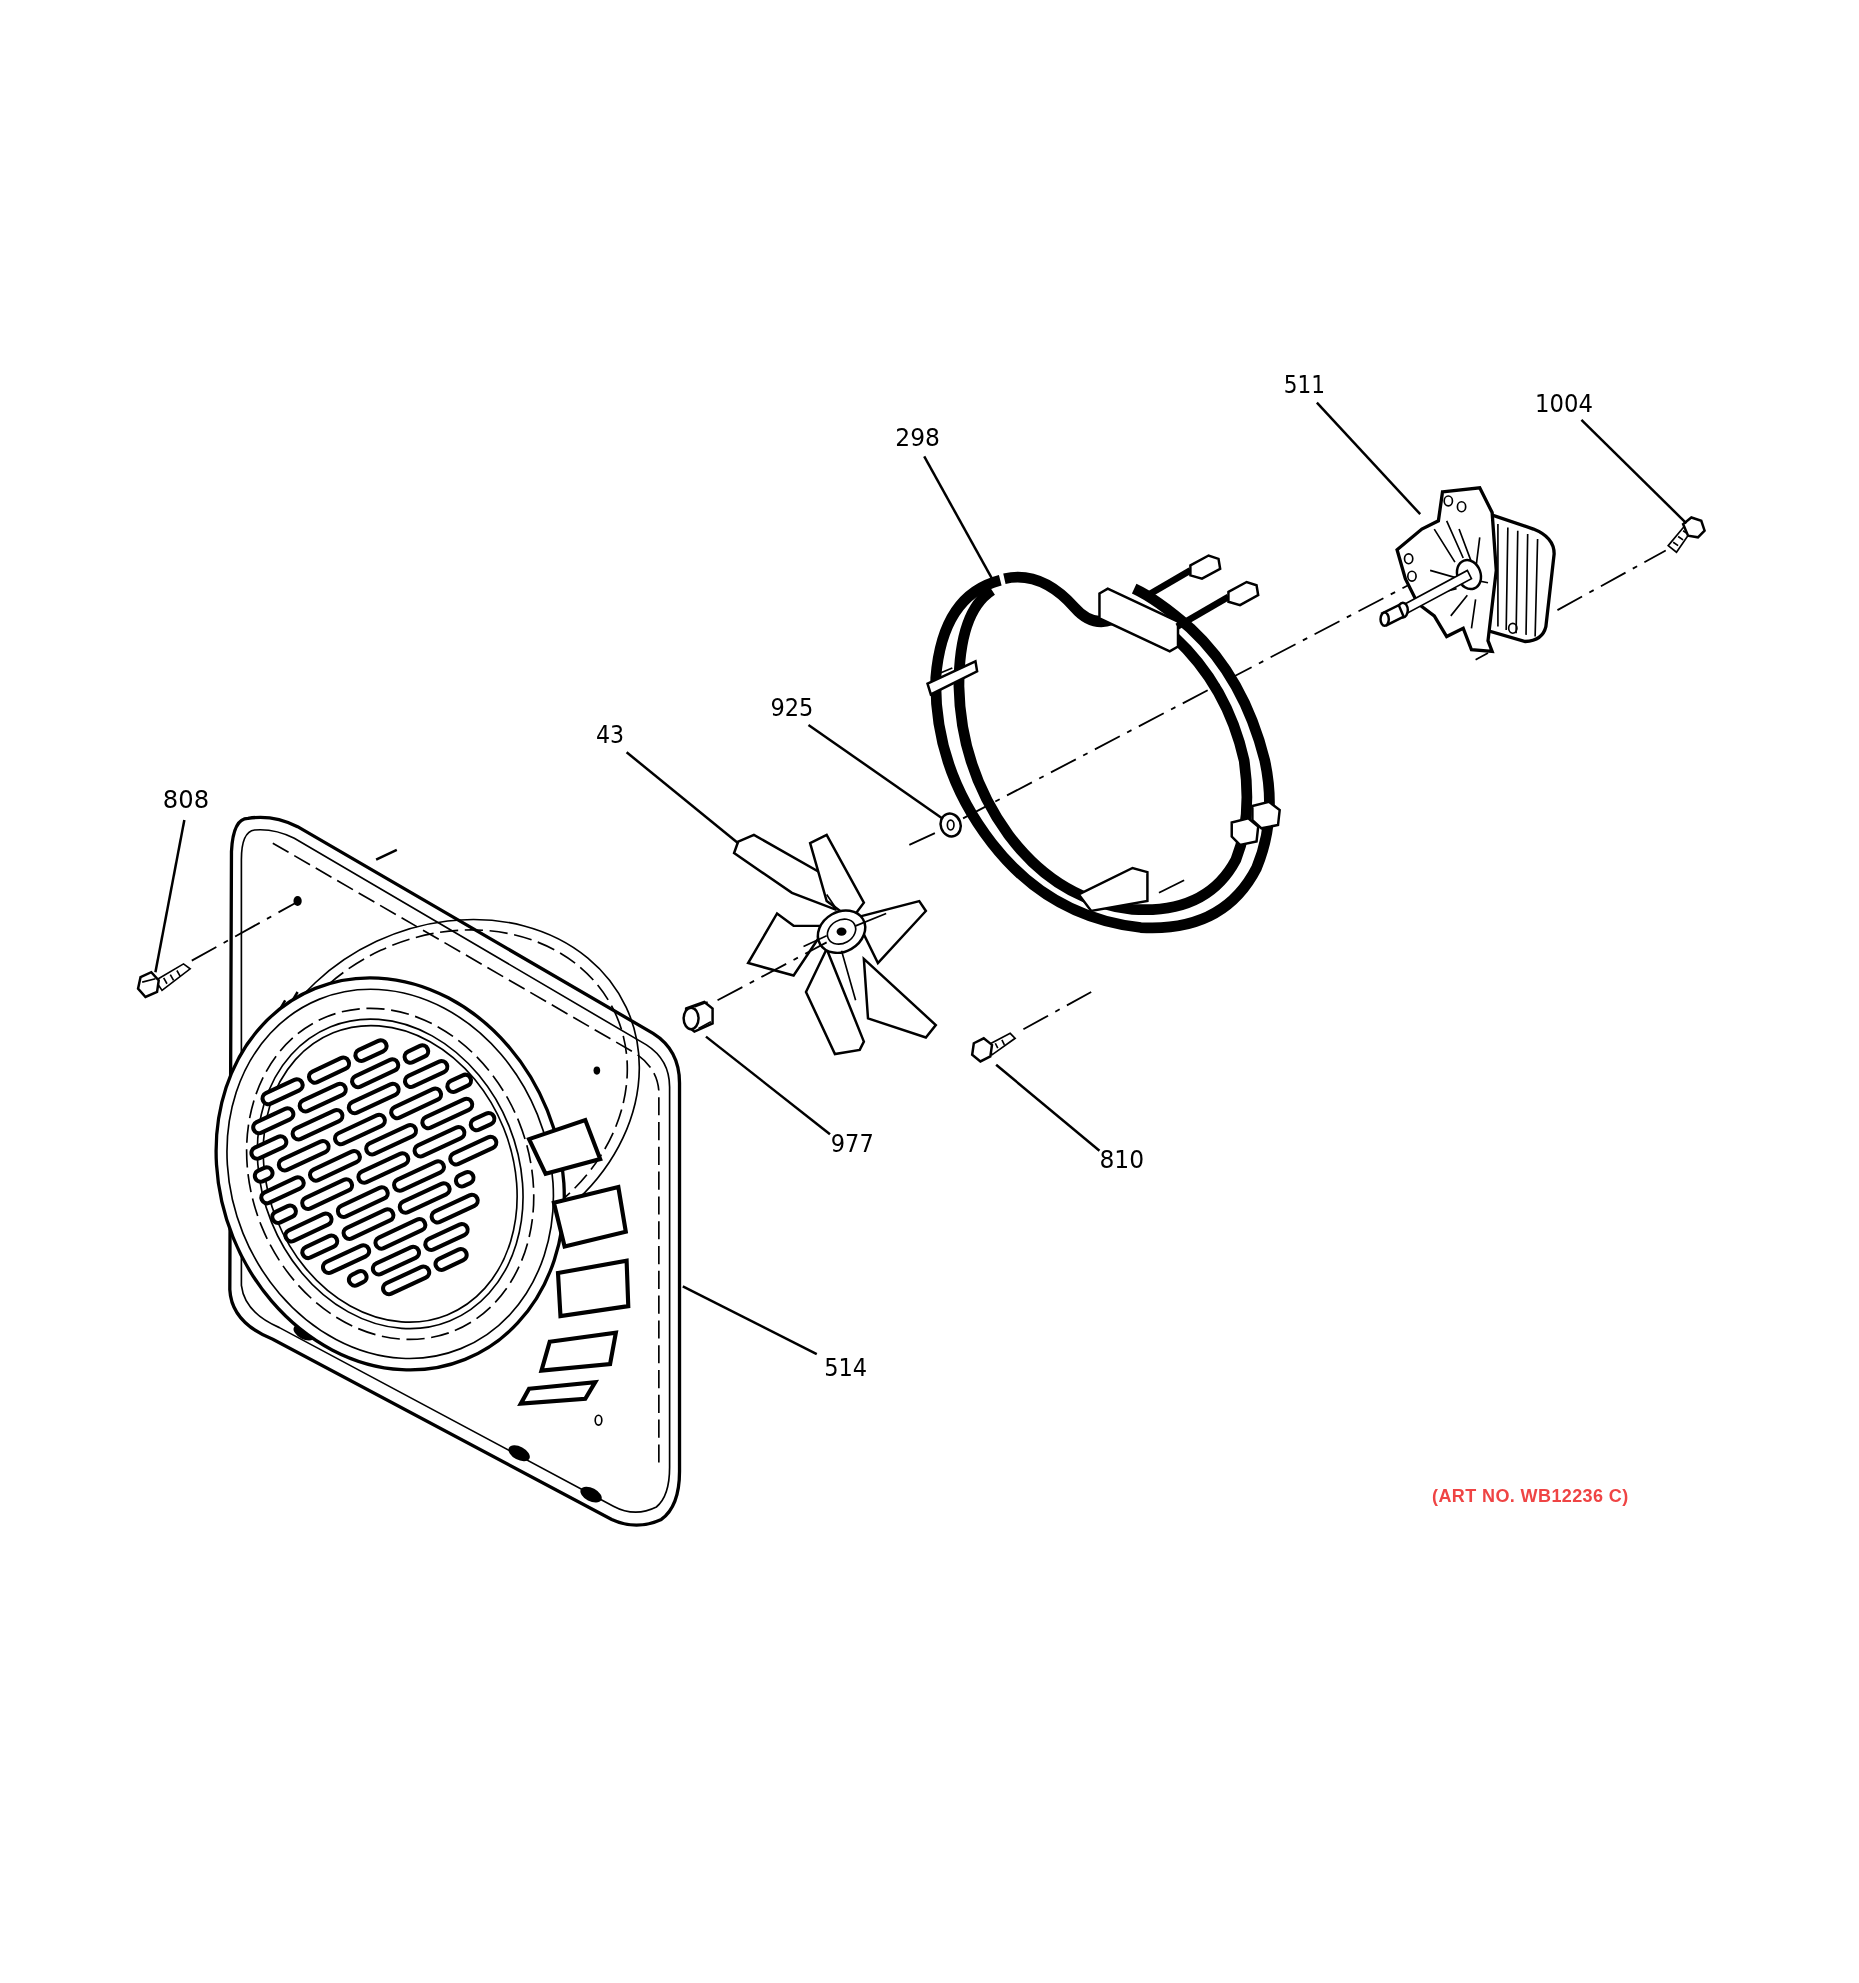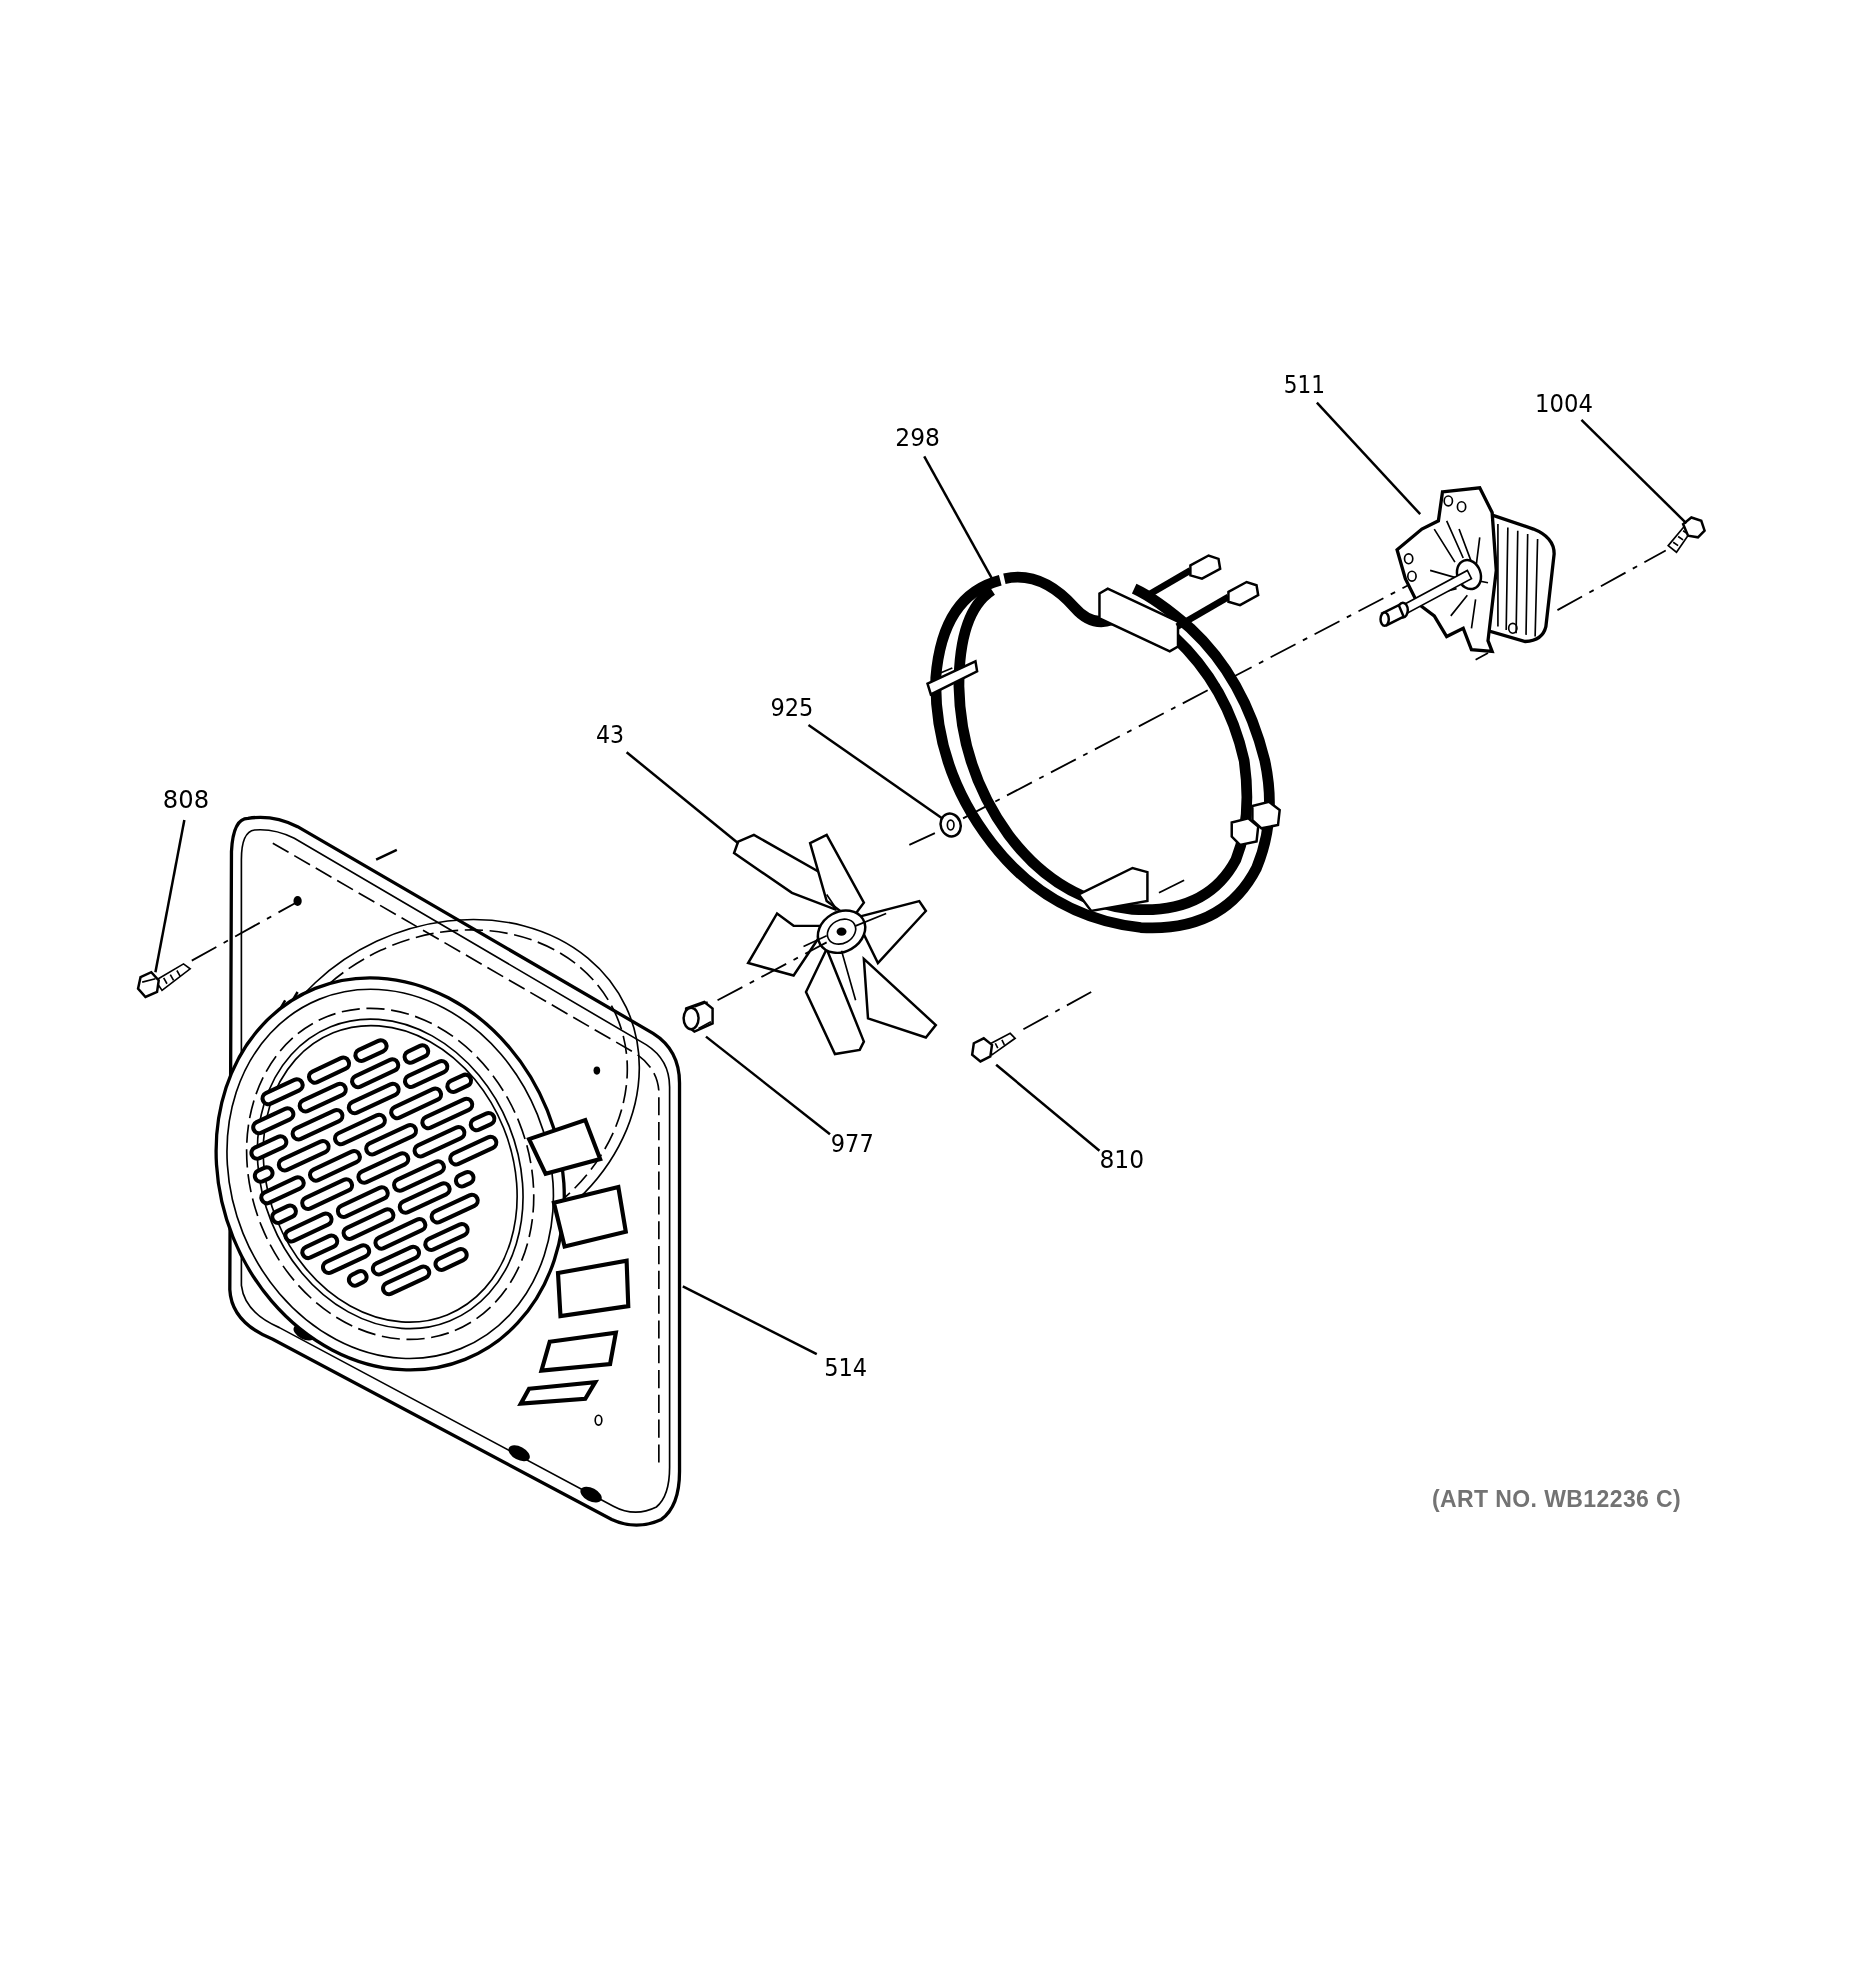--- a/index.html
+++ b/index.html
@@ -8,22 +8,22 @@
   .callout {
     font-family: "DejaVu Sans", sans-serif;
     font-size: 30px;
     fill: #000;
     transform-box: fill-box;
   }
   .artno {
     position: absolute;
     font-family: "Liberation Sans", sans-serif;
     font-weight: bold;
-    font-size: 23px;
-    color: #737373;
+    font-size: 18px;
+    color: #ef4444;
     letter-spacing: 0.4px;
     white-space: nowrap;
   }
   .leader { stroke: #000; stroke-width: 3; fill: none; }
   .centerline { stroke: #000; stroke-width: 2.2; fill: none; stroke-dasharray: 34 10 6 10; }
   .thin { stroke: #000; stroke-width: 2; fill: none; }
   .med { stroke: #000; stroke-width: 3; fill: none; }
   .dash { stroke: #000; stroke-width: 2; fill: none; stroke-dasharray: 22 8; }
   .part-fill { fill: #fff; stroke: #000; stroke-width: 3; }
   .slot { fill: #fff; stroke: #000; stroke-width: 5; }

